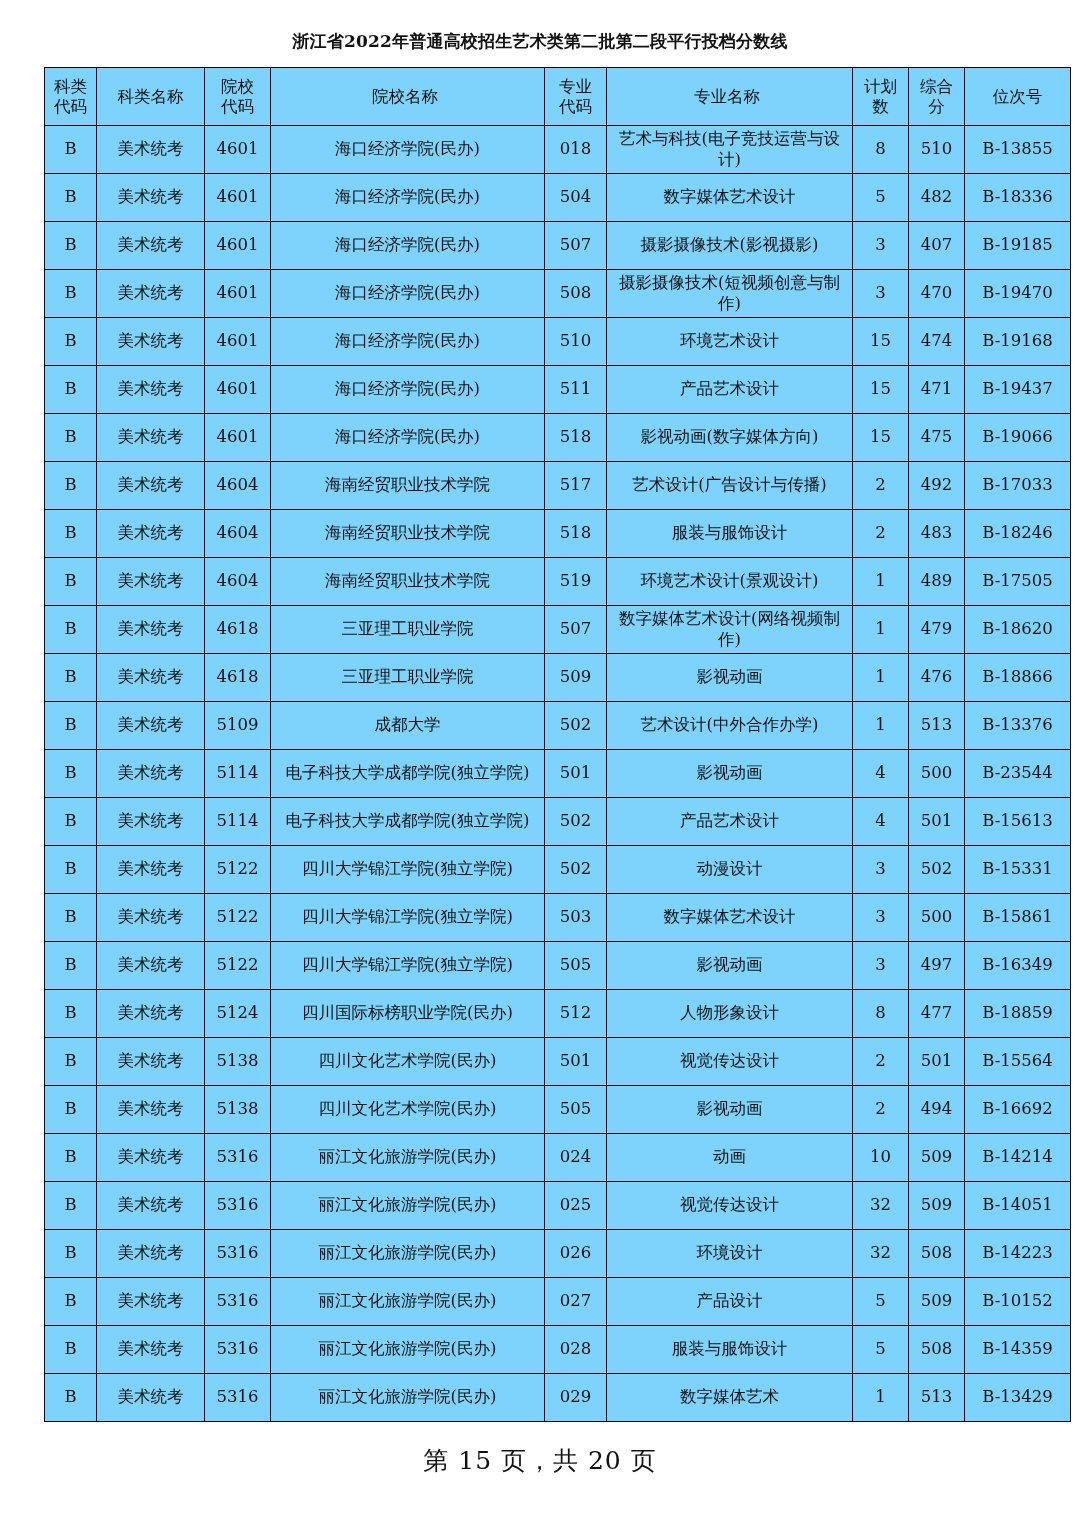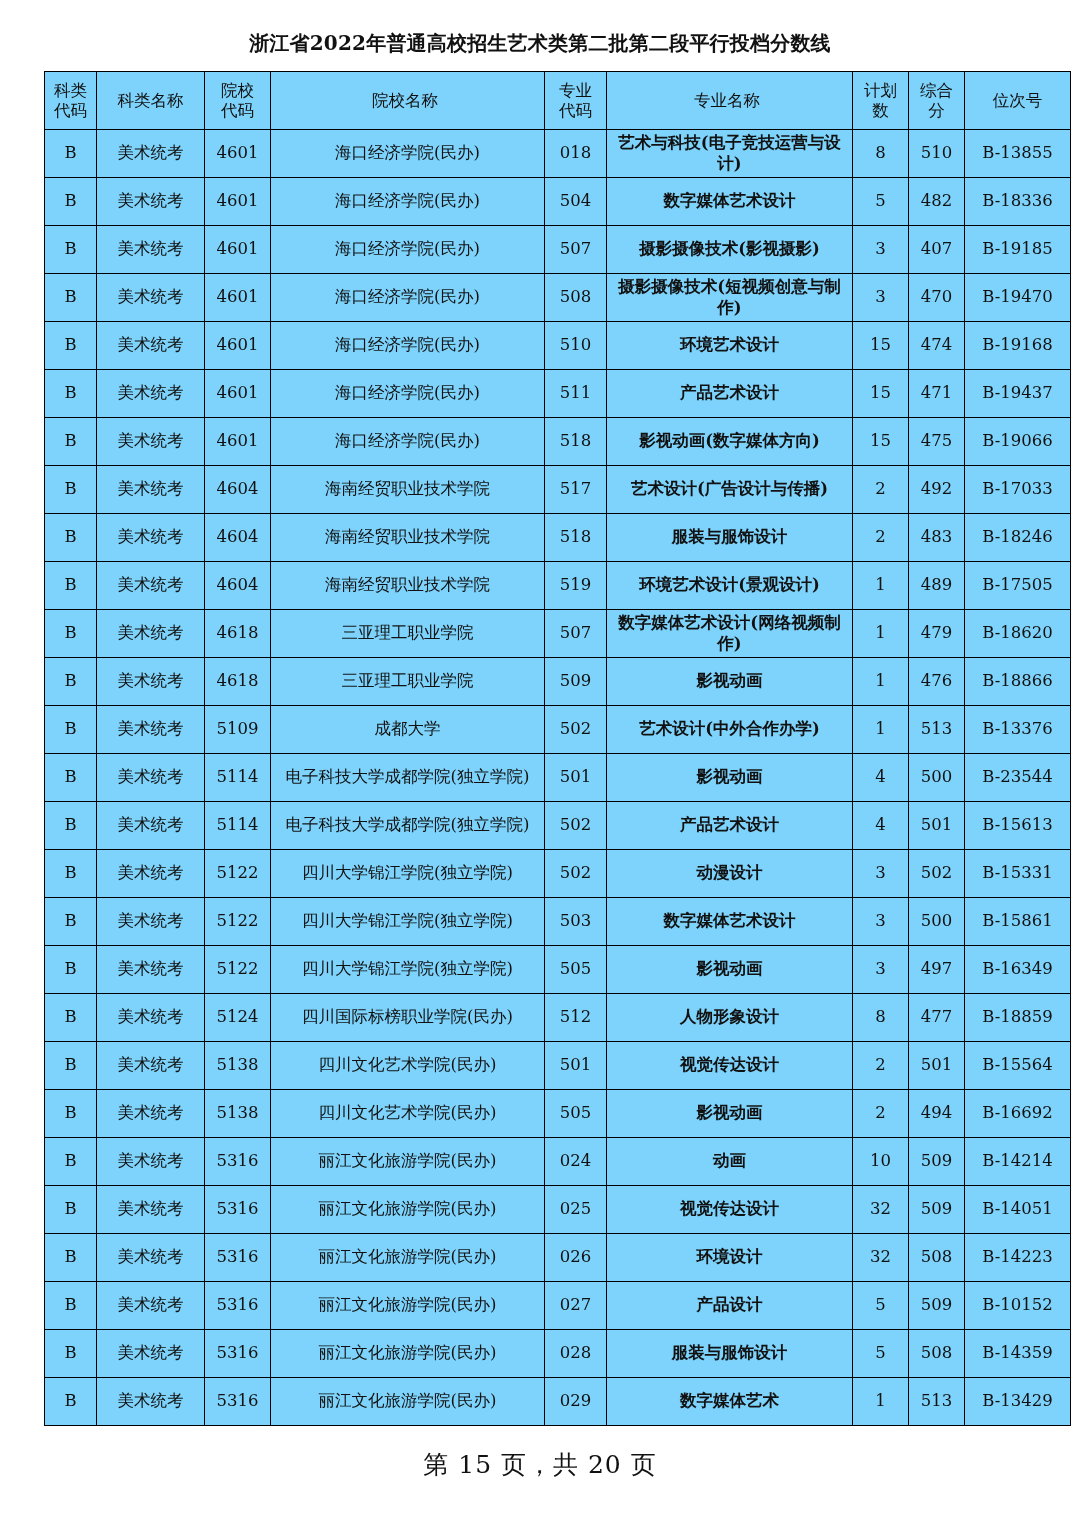--- a/index.html
+++ b/index.html
@@ -17,21 +17,21 @@
   }
   .page {
     width: 1080px;
     height: 1527px;
     box-sizing: border-box;
     padding: 0;
     position: relative;
   }
   .doc-title {
     text-align: center;
-    font-size: 20px;
+    font-size: 17px;
     font-weight: bold;
     letter-spacing: 0.2px;
     padding-top: 30px;
     padding-bottom: 14px;
     font-family: "DejaVu Serif", "Liberation Serif", serif;
   }
   .table-wrap {
     padding: 0 44px 0 44px;
     box-sizing: border-box;
     width: 1080px;
@@ -66,21 +66,20 @@
     height: 48px;
     text-align: center;
   }
   td.c-name {
     text-align: left;
     padding-left: 8px;
   }
   td.c-major-name {
     text-align: left;
     padding-left: 8px;
-    font-weight: bold;
   }
   
   col.w-kldm   { width: 52px; }
   col.w-klmc   { width: 108px; }
   col.w-yxdm   { width: 66px; }
   col.w-yxmc   { width: 274px; }
   col.w-zydm   { width: 62px; }
   col.w-zymc   { width: 246px; }
   col.w-jhs    { width: 56px; }
   col.w-zhf    { width: 56px; }

